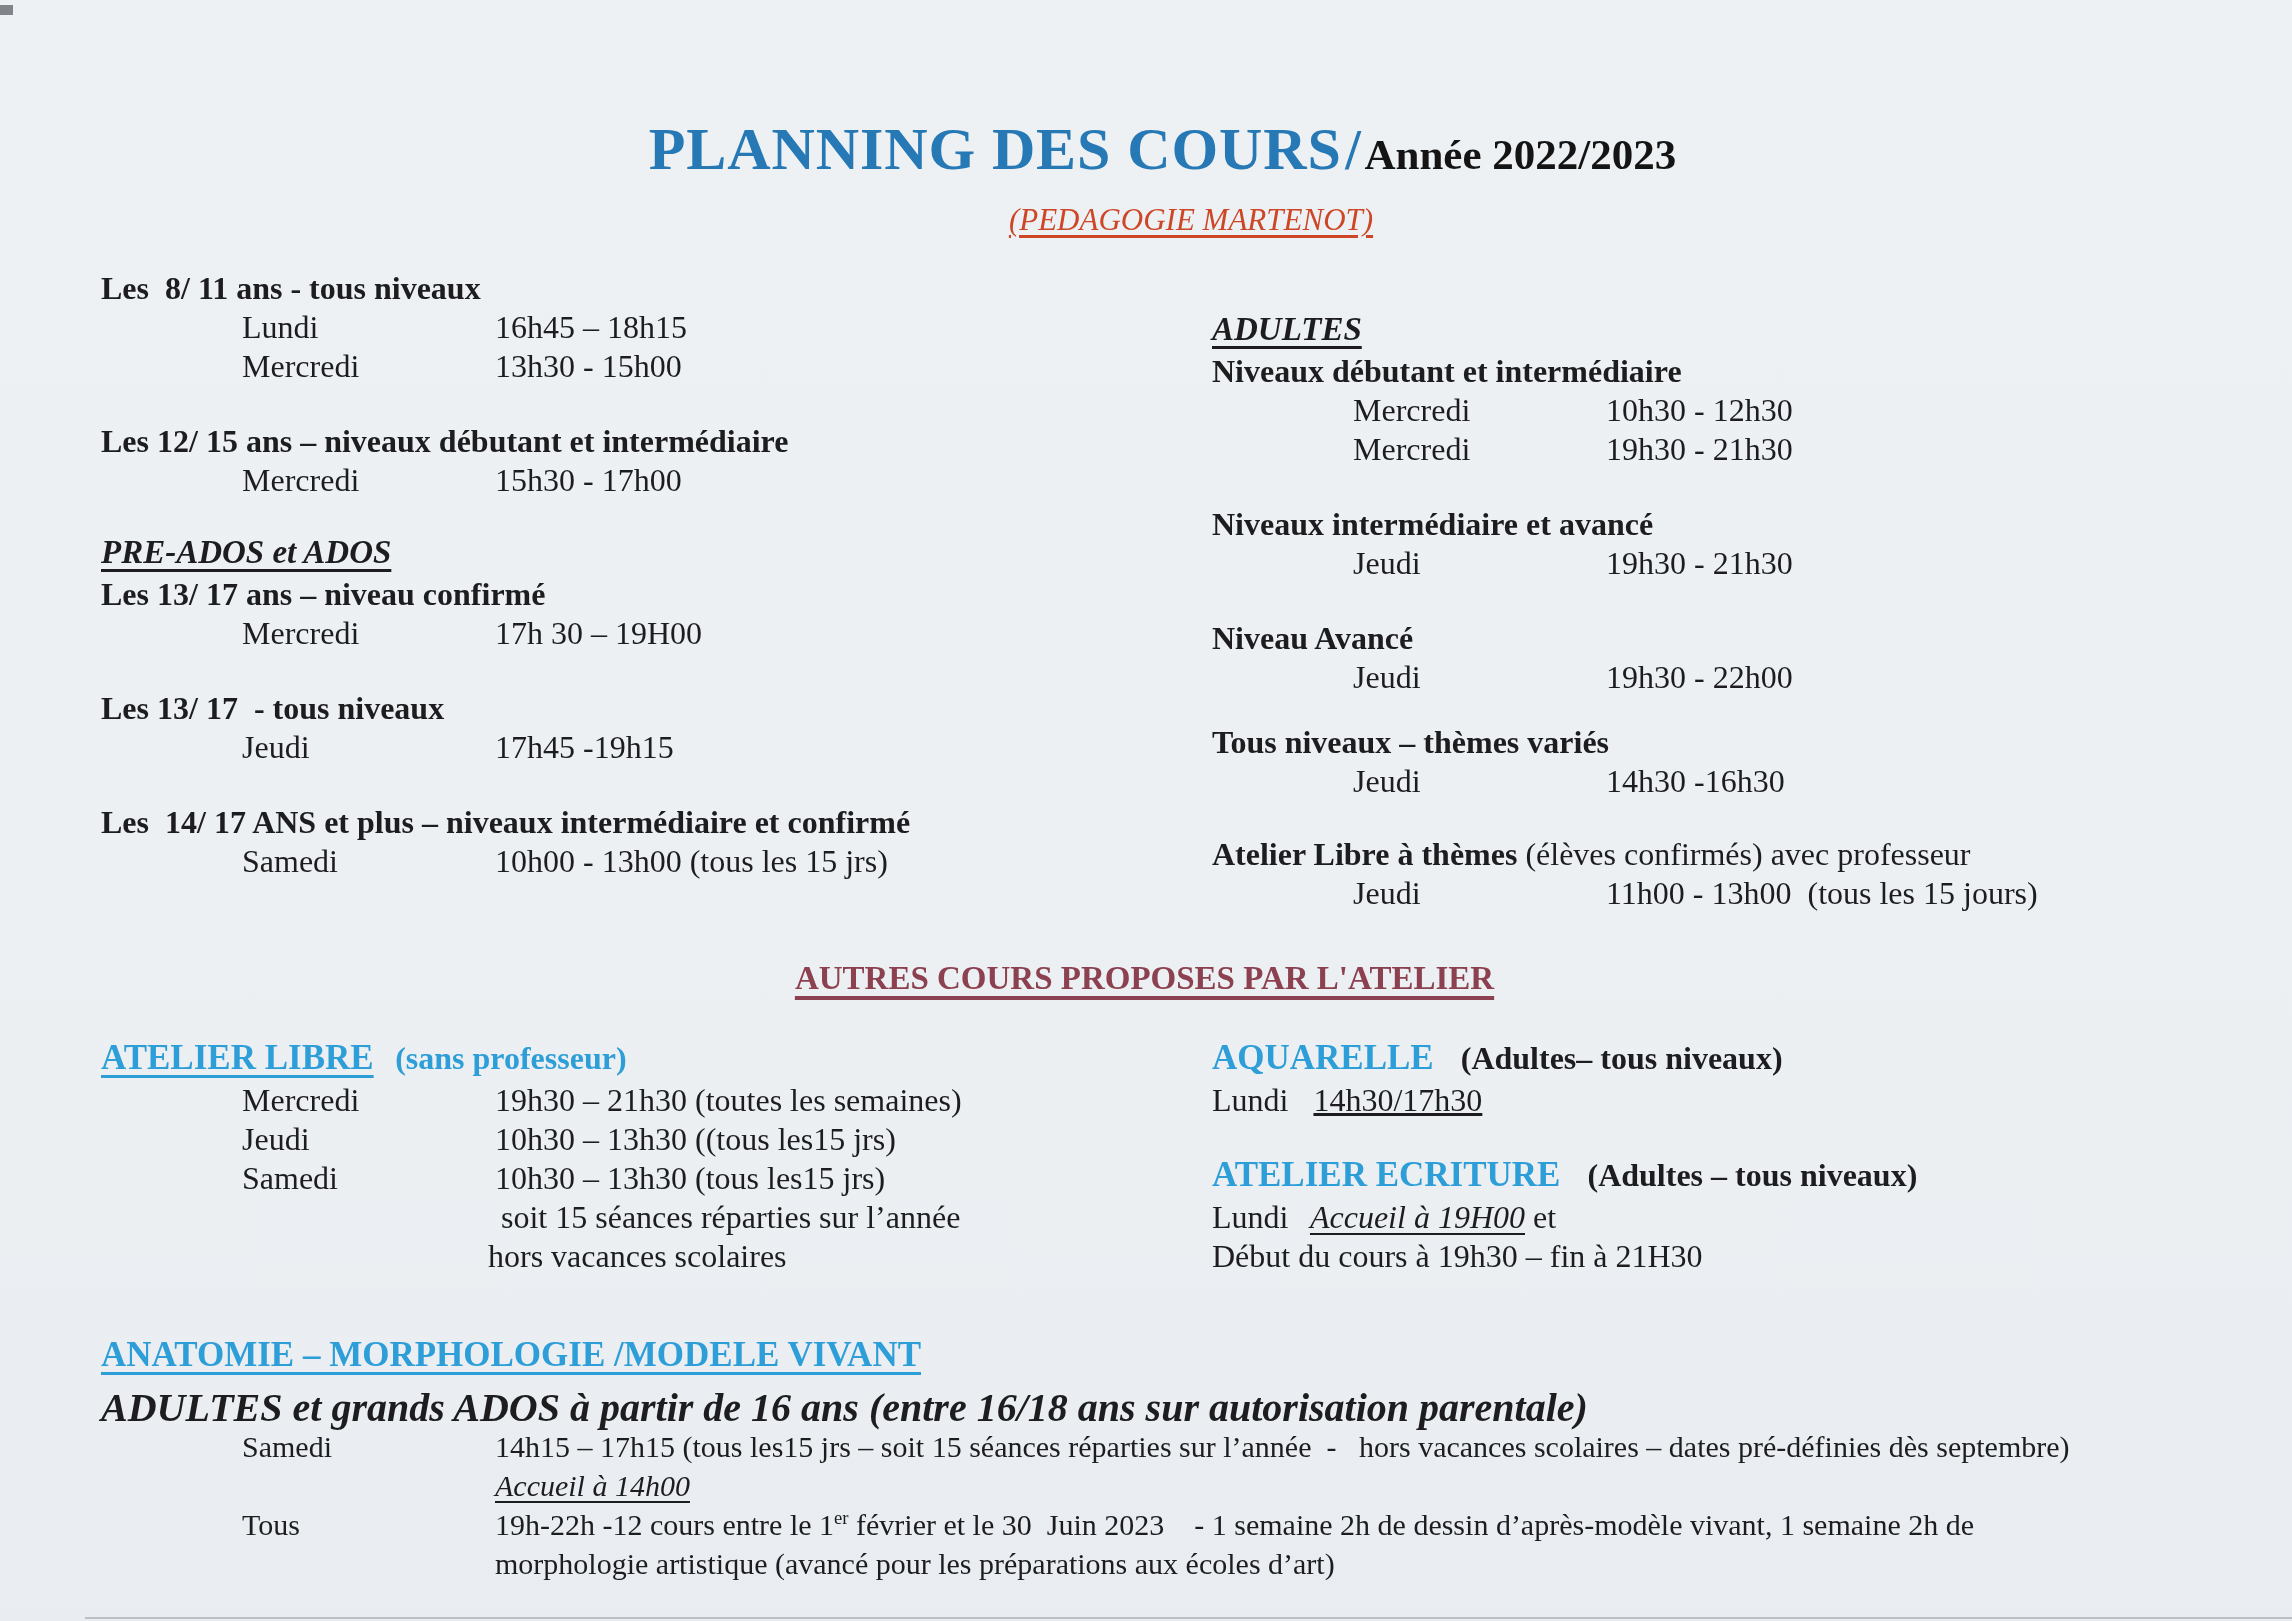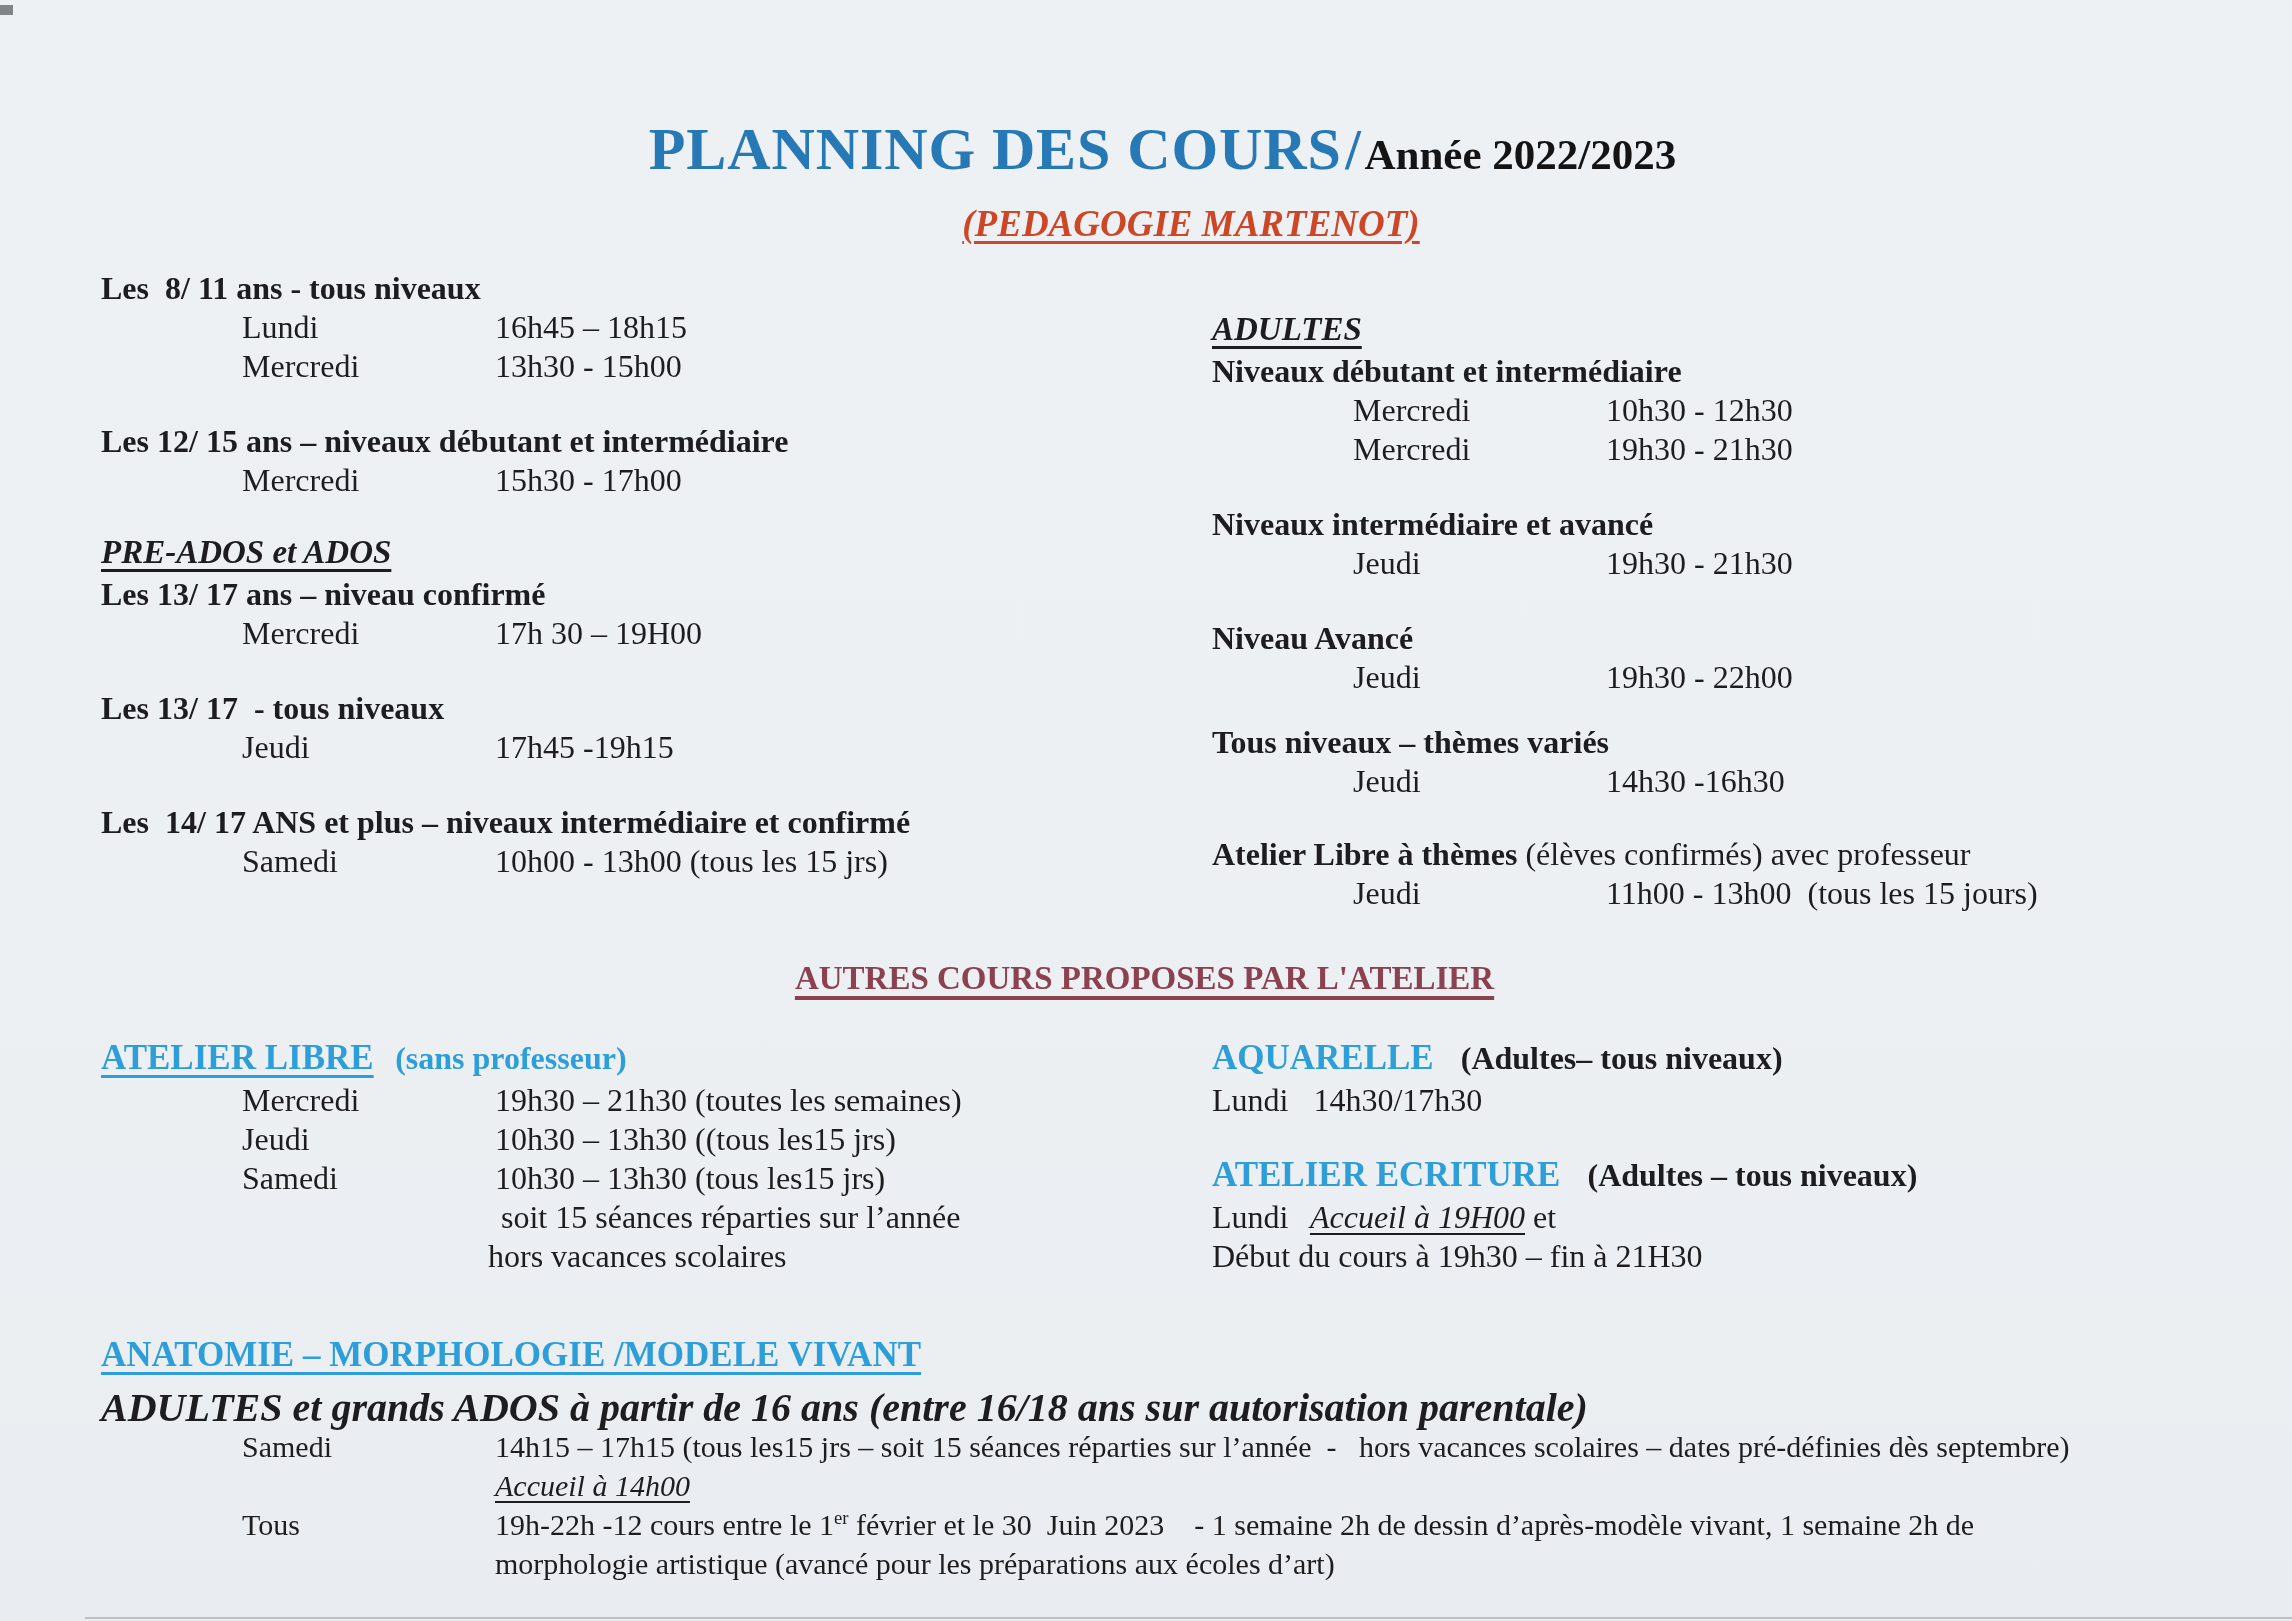--- a/index.html
+++ b/index.html
@@ -18,21 +18,21 @@
   .scan-corner{position:absolute;left:0;top:5.4px;width:13.4px;height:9.9px;background:#6d7175;opacity:.85;}
   .scan-bottom{position:absolute;left:85px;right:0;bottom:1.8px;height:2.7px;background:#aeb4ba;opacity:.8;}
 
   
   .title-line{position:absolute;top:115px;left:0;width:100%;text-align:center;}
   .t-main{color:var(--c-title_blue,#2779b6);font-weight:bold;font-size:60px;letter-spacing:0.9px;}
   .t-sep{color:var(--c-title_blue,#2779b6);font-weight:bold;font-size:56px;}
   .t-year{color:#141414;font-weight:bold;font-size:43px;}
   .subtitle-line{position:absolute;top:202px;left:0;width:100%;text-align:center;text-indent:57px;}
   .subtitle{
-    color:var(--c-subtitle_orange,#cd4727);font-weight:bold;font-style:italic;font-size:37px;
+    color:var(--c-subtitle_orange,#cd4727);font-weight:normal;font-style:italic;font-size:31px;
     text-decoration:underline;text-decoration-thickness:2.7px;text-underline-offset:5.4px;
   }
 
   
   .col{position:absolute;font-size:32px;line-height:39px;}
   #left-top{left:101px;top:269px;width:1066px;}
   #right-top{left:1212px;top:309px;width:1075px;}
   .grp{
     font-weight:bold;font-style:italic;font-size:33px;line-height:41px;margin-bottom:1.8px;
     text-decoration:underline;text-decoration-thickness:2.7px;text-underline-offset:6.3px;
@@ -55,21 +55,21 @@
   
   #left-autres{left:101px;top:1037px;width:1075px;}
   #right-autres{left:1212px;top:1037px;width:1075px;}
   .sec-h{font-size:35px;line-height:41px;margin-bottom:1.8px;}
   .sec-title{color:var(--c-heading_blue,#2d9ed8);font-weight:bold;}
   .sec-title.u{text-decoration:underline;text-decoration-thickness:2.7px;text-underline-offset:6.3px;}
   .sfx-blue{color:var(--c-heading_blue,#2d9ed8);font-weight:bold;font-size:32px;}
   .sfx-black{color:var(--c-text,#1d1d1f);font-weight:bold;font-size:32px;margin-left:27px;}
   .note{margin-left:400px;}
   .note2{margin-left:387px;}
-  .aq-time{margin-left:25px;}
+  .aq-time{margin-left:25px;text-decoration:underline;}
   .em-u{font-style:italic;text-decoration:underline;text-decoration-thickness:1.8px;text-underline-offset:4.5px;}
   .ml{margin-left:21.5px;}
   .block-gap{margin-bottom:34px;}
 
   
   #bottom{left:101px;top:1334px;width:2149px;font-size:30px;line-height:39px;}
   #bottom .sec-h{margin-bottom:3.6px;}
   .b-sub{font-weight:bold;font-style:italic;font-size:40px;line-height:39px;margin-top:13px;}
   .b-row{display:flex;}
   .b-day{margin-left:141px;width:253px;flex:0 0 auto;}

